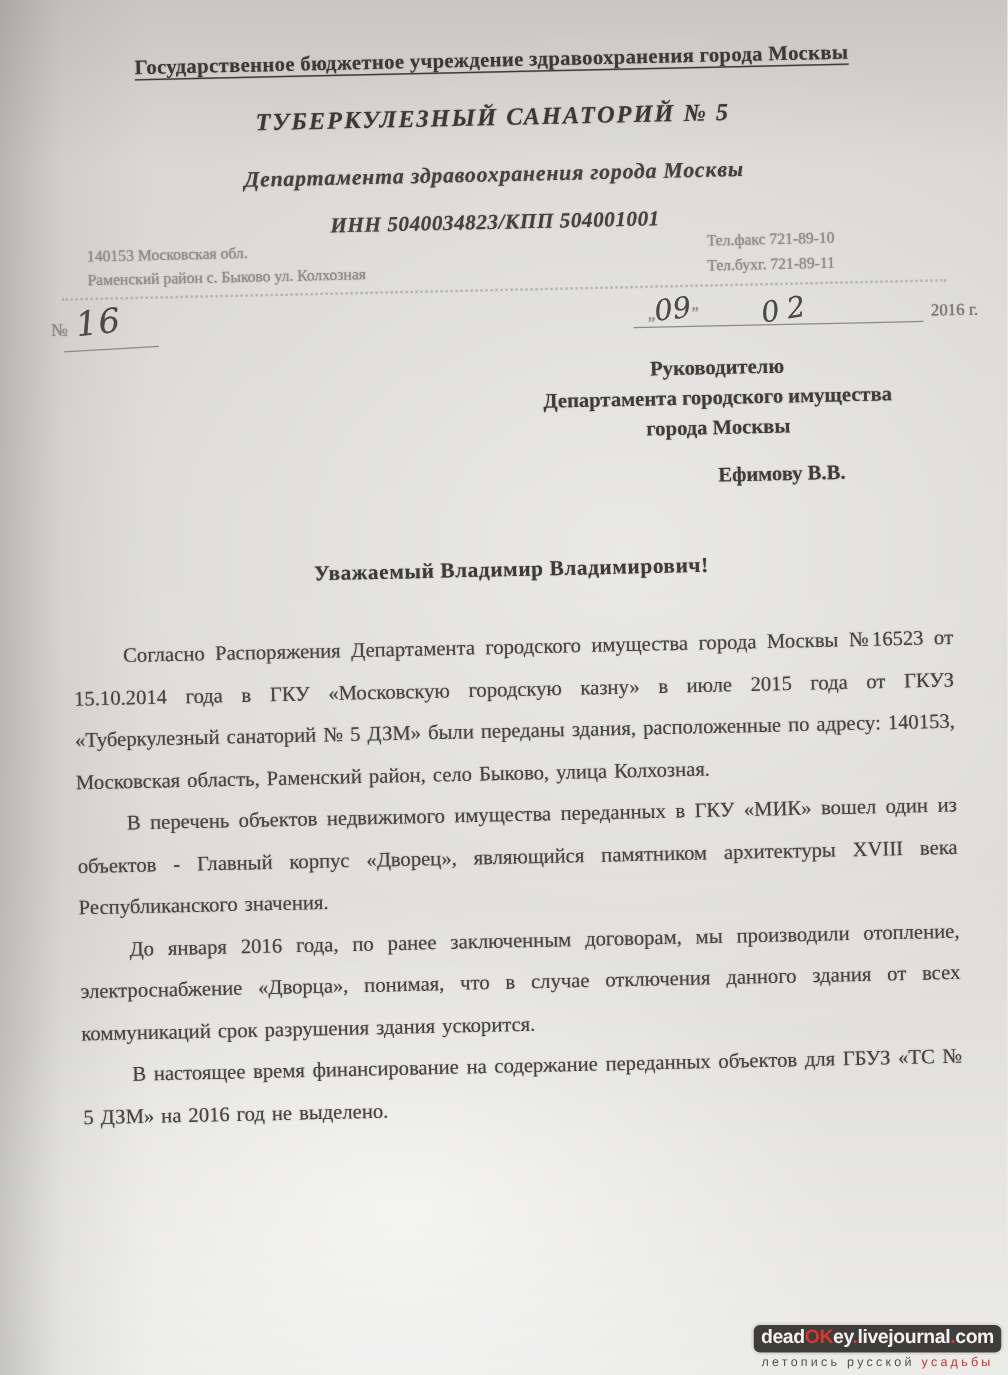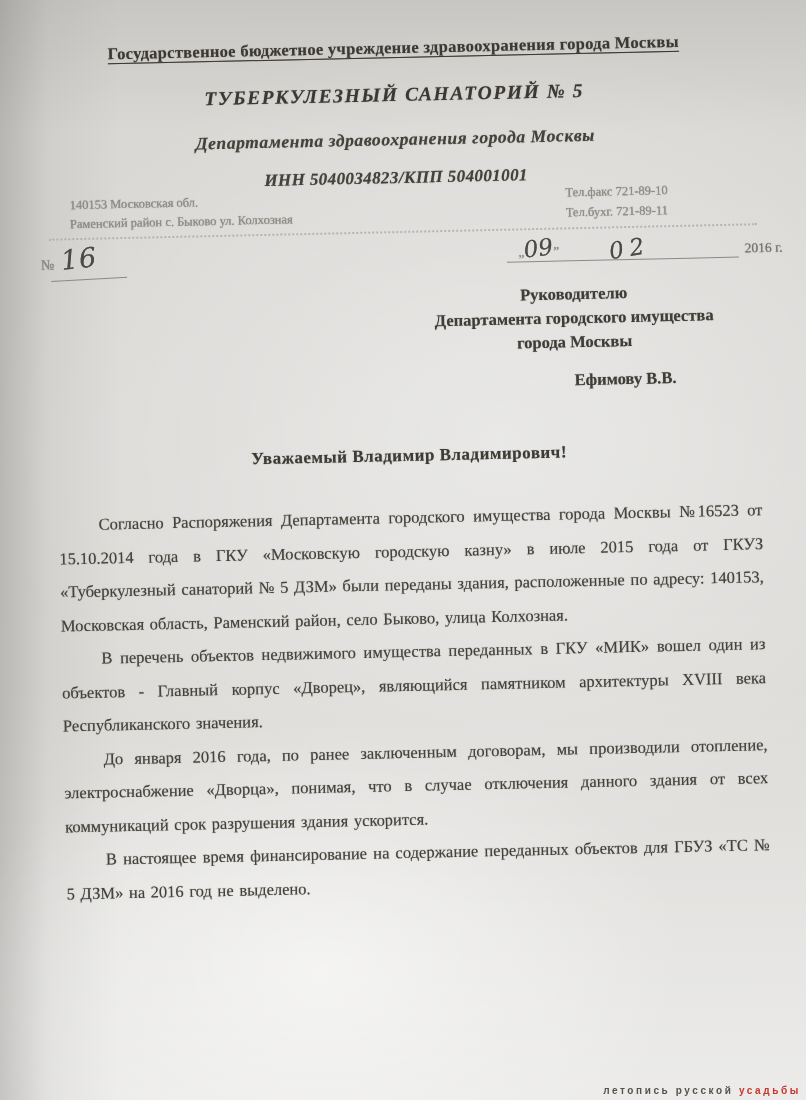--- a/index.html
+++ b/index.html
@@ -143,21 +143,21 @@
     font-weight: bold;
     font-size: 15.5px;
     letter-spacing: -0.3px;
     line-height: 1.15;
     white-space: nowrap;
   }
   .wm-white { color: #f4f3f1; }
   .wm-red { color: #d8392d; }
   .wm-slogan {
     margin-top: 1px;
-    font-size: 10px; font-weight: bold;
+    font-size: 10px; font-weight: normal;
     letter-spacing: 2.6px;
     white-space: nowrap;
   }
   .wm-slogan .sl-left { color: #55534f; }
   .wm-slogan .sl-right { color: #c9352a; }
 </style>
 </head>
 <body>
 
 <div class="photo">
@@ -206,15 +206,16 @@
     <div class="body-block">
       <p>Согласно Распоряжения Департамента городского имущества города Москвы №16523 от 15.10.2014 года в ГКУ «Московскую городскую казну» в июле 2015 года от ГКУЗ «Туберкулезный санаторий № 5 ДЗМ» были переданы здания, расположенные по адресу: 140153, Московская область, Раменский район, село Быково, улица Колхозная.</p>
       <p>В перечень объектов недвижимого имущества переданных в ГКУ «МИК» вошел один из объектов - Главный корпус «Дворец», являющийся памятником архитектуры XVIII века Республиканского значения.</p>
       <p>До января 2016 года, по ранее заключенным договорам, мы производили отопление, электроснабжение «Дворца», понимая, что в случае отключения данного здания от всех коммуникаций срок разрушения здания ускорится.</p>
       <p>В настоящее время финансирование на содержание переданных объектов для ГБУЗ «ТС № 5 ДЗМ» на 2016 год не выделено.</p>
     </div>
 
   </div>
 
   <div class="watermark">
+    <div class="wm-badge"><span class="wm-white">dead</span><span class="wm-red">OK</span><span class="wm-white">ey</span><span class="wm-red">.</span><span class="wm-white">livejournal</span><span class="wm-red">.</span><span class="wm-white">com</span></div>
     <div class="wm-slogan"><span class="sl-left">летопись русской</span> <span class="sl-right">усадьбы</span></div>
   </div>
 </div>
 
 </body></html>

